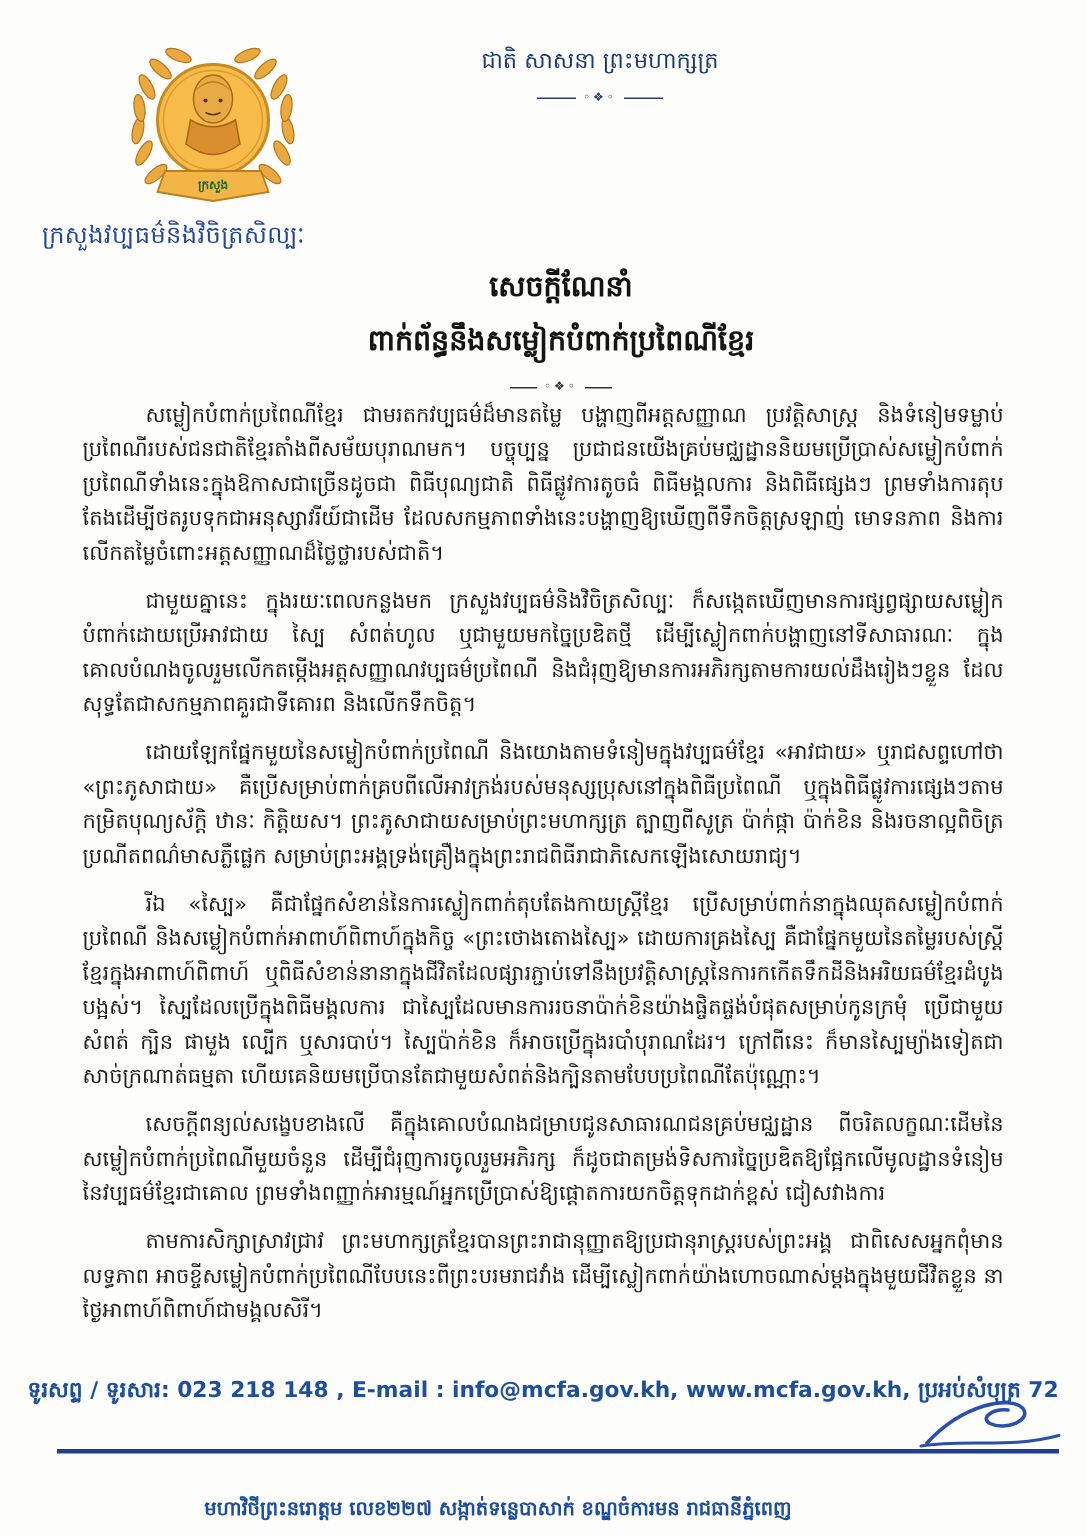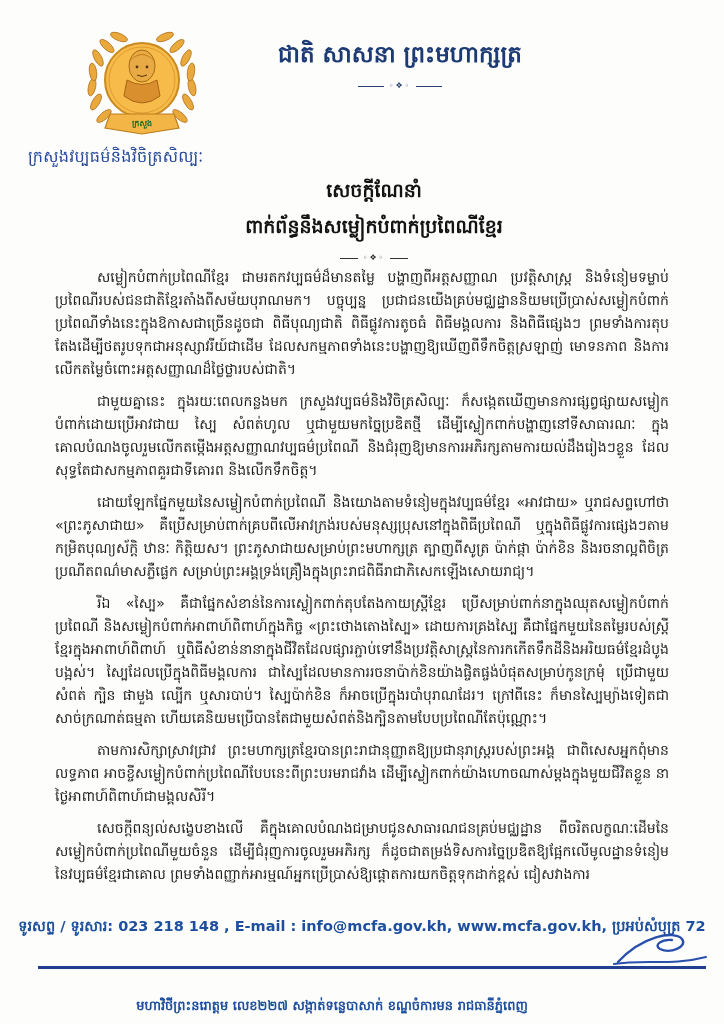--- a/index.html
+++ b/index.html
@@ -9,21 +9,21 @@
     font-family:"DejaVu Sans","Liberation Sans",sans-serif;
   }
 
   
   .seal { position:absolute; top:26px; left:82px; width:120px; height:118px; }
   .kra-header {
     position:absolute; top:30px; left:230px; width:340px;
     text-align:center; color:#1c3a74;
   }
   .kingdom { font-size:21px; font-weight:bold; letter-spacing:.5px; }
-  .motto   { font-size:23px; font-weight:bold; margin-top:10px; }
+  .motto   { font-size:15px; font-weight:normal; }
   .orn-divider {
     display:flex; align-items:center; justify-content:center; gap:5px; margin-top:9px;
   }
   .orn-divider .seg { display:inline-block; width:26px; border-top:1.5px solid #27406f; }
   .orn-divider .orn { font-size:8px; color:#27406f; letter-spacing:2px; line-height:1; }
   .ministry {
     position:absolute; top:146px; left:28px;
     font-size:16px; font-weight:normal; color:#24479a; letter-spacing:.3px;
   }
 
@@ -120,22 +120,22 @@
       <span class="orn">◦❖◦</span>
       <span class="seg"></span>
     </div>
   </div>
 
   <div class="body-text">
     <p>សម្លៀកបំពាក់ប្រពៃណីខ្មែរ ជាមរតកវប្បធម៌ដ៏មានតម្លៃ បង្ហាញពីអត្តសញ្ញាណ ប្រវត្តិសាស្ត្រ និងទំនៀមទម្លាប់ប្រពៃណីរបស់ជនជាតិខ្មែរតាំងពីសម័យបុរាណមក។ បច្ចុប្បន្ន ប្រជាជនយើងគ្រប់មជ្ឈដ្ឋាននិយមប្រើប្រាស់សម្លៀកបំពាក់ប្រពៃណីទាំងនេះក្នុងឱកាសជាច្រើនដូចជា ពិធីបុណ្យជាតិ ពិធីផ្លូវការតូចធំ ពិធីមង្គលការ និងពិធីផ្សេងៗ ព្រមទាំងការតុបតែងដើម្បីថតរូបទុកជាអនុស្សាវរីយ៍ជាដើម ដែលសកម្មភាពទាំងនេះបង្ហាញឱ្យឃើញពីទឹកចិត្តស្រឡាញ់ មោទនភាព និងការលើកតម្លៃចំពោះអត្តសញ្ញាណដ៏ថ្លៃថ្លារបស់ជាតិ។</p>
     <p>ជាមួយគ្នានេះ ក្នុងរយៈពេលកន្លងមក ក្រសួងវប្បធម៌និងវិចិត្រសិល្បៈ ក៏សង្កេតឃើញមានការផ្សព្វផ្សាយសម្លៀកបំពាក់ដោយប្រើអាវជាយ ស្បៃ សំពត់ហូល ឬជាមួយមកច្នៃប្រឌិតថ្មី ដើម្បីស្លៀកពាក់បង្ហាញនៅទីសាធារណៈ ក្នុងគោលបំណងចូលរួមលើកតម្កើងអត្តសញ្ញាណវប្បធម៌ប្រពៃណី និងជំរុញឱ្យមានការអភិរក្សតាមការយល់ដឹងរៀងៗខ្លួន ដែលសុទ្ធតែជាសកម្មភាពគួរជាទីគោរព និងលើកទឹកចិត្ត។</p>
     <p>ដោយឡែកផ្នែកមួយនៃសម្លៀកបំពាក់ប្រពៃណី និងយោងតាមទំនៀមក្នុងវប្បធម៌ខ្មែរ «អាវជាយ» ឬរាជសព្ទហៅថា «ព្រះភូសាជាយ» គឺប្រើសម្រាប់ពាក់គ្របពីលើអាវក្រង់របស់មនុស្សប្រុសនៅក្នុងពិធីប្រពៃណី ឬក្នុងពិធីផ្លូវការផ្សេងៗតាមកម្រិតបុណ្យស័ក្តិ ឋានៈ កិត្តិយស។ ព្រះភូសាជាយសម្រាប់ព្រះមហាក្សត្រ ត្បាញពីសូត្រ ប៉ាក់ផ្កា ប៉ាក់ខិន និងរចនាល្អពិចិត្រប្រណីតពណ៌មាសភ្លឺផ្លេក សម្រាប់ព្រះអង្គទ្រង់គ្រឿងក្នុងព្រះរាជពិធីរាជាភិសេកឡើងសោយរាជ្យ។</p>
     <p>រីឯ «ស្បៃ» គឺជាផ្នែកសំខាន់នៃការស្លៀកពាក់តុបតែងកាយស្ត្រីខ្មែរ ប្រើសម្រាប់ពាក់នាក្នុងឈុតសម្លៀកបំពាក់ប្រពៃណី និងសម្លៀកបំពាក់អាពាហ៍ពិពាហ៍ក្នុងកិច្ច «ព្រះថោងតោងស្បៃ» ដោយការគ្រងស្បៃ គឺជាផ្នែកមួយនៃតម្លៃរបស់ស្ត្រីខ្មែរក្នុងអាពាហ៍ពិពាហ៍ ឬពិធីសំខាន់នានាក្នុងជីវិតដែលផ្សារភ្ជាប់ទៅនឹងប្រវត្តិសាស្ត្រនៃការកកើតទឹកដីនិងអរិយធម៌ខ្មែរដំបូងបង្អស់។ ស្បៃដែលប្រើក្នុងពិធីមង្គលការ ជាស្បៃដែលមានការរចនាប៉ាក់ខិនយ៉ាងផ្ចិតផ្ចង់បំផុតសម្រាប់កូនក្រមុំ ប្រើជាមួយសំពត់ ក្បិន ផាមួង ល្បើក ឬសារបាប់។ ស្បៃប៉ាក់ខិន ក៏អាចប្រើក្នុងរបាំបុរាណដែរ។ ក្រៅពីនេះ ក៏មានស្បៃម្យ៉ាងទៀតជាសាច់ក្រណាត់ធម្មតា ហើយគេនិយមប្រើបានតែជាមួយសំពត់និងក្បិនតាមបែបប្រពៃណីតែប៉ុណ្ណោះ។</p>
+    <p>សេចក្តីពន្យល់សង្ខេបខាងលើ គឺក្នុងគោលបំណងជម្រាបជូនសាធារណជនគ្រប់មជ្ឈដ្ឋាន ពីចរិតលក្ខណៈដើមនៃសម្លៀកបំពាក់ប្រពៃណីមួយចំនួន ដើម្បីជំរុញការចូលរួមអភិរក្ស ក៏ដូចជាតម្រង់ទិសការច្នៃប្រឌិតឱ្យផ្អែកលើមូលដ្ឋានទំនៀមនៃវប្បធម៌ខ្មែរជាគោល ព្រមទាំងពញ្ញាក់អារម្មណ៍អ្នកប្រើប្រាស់ឱ្យផ្ដោតការយកចិត្តទុកដាក់ខ្ពស់ ជៀសវាងការ</p>
     <p>តាមការសិក្សាស្រាវជ្រាវ ព្រះមហាក្សត្រខ្មែរបានព្រះរាជានុញ្ញាតឱ្យប្រជានុរាស្ត្ររបស់ព្រះអង្គ ជាពិសេសអ្នកពុំមានលទ្ធភាព អាចខ្ចីសម្លៀកបំពាក់ប្រពៃណីបែបនេះពីព្រះបរមរាជវាំង ដើម្បីស្លៀកពាក់យ៉ាងហោចណាស់ម្ដងក្នុងមួយជីវិតខ្លួន នាថ្ងៃអាពាហ៍ពិពាហ៍ជាមង្គលសិរី។</p>
-    <p>សេចក្តីពន្យល់សង្ខេបខាងលើ គឺក្នុងគោលបំណងជម្រាបជូនសាធារណជនគ្រប់មជ្ឈដ្ឋាន ពីចរិតលក្ខណៈដើមនៃសម្លៀកបំពាក់ប្រពៃណីមួយចំនួន ដើម្បីជំរុញការចូលរួមអភិរក្ស ក៏ដូចជាតម្រង់ទិសការច្នៃប្រឌិតឱ្យផ្អែកលើមូលដ្ឋានទំនៀមនៃវប្បធម៌ខ្មែរជាគោល ព្រមទាំងពញ្ញាក់អារម្មណ៍អ្នកប្រើប្រាស់ឱ្យផ្ដោតការយកចិត្តទុកដាក់ខ្ពស់ ជៀសវាងការ</p>
   </div>
 
   <svg class="signature" viewBox="0 0 104 46" aria-hidden="true">
     <path d="M10,34 C34,8 66,2 74,11 C80,19 62,26 52,21 C45,17 54,11 64,12" fill="none" stroke="#2a50ad" stroke-width="2.4" stroke-linecap="round"></path>
     <path d="M6,36 C36,31 64,38 98,29" fill="none" stroke="#2a50ad" stroke-width="2" stroke-linecap="round"></path>
   </svg>
 
   <div class="footer-rule"></div>
   <div class="footer-contact">ទូរសព្ទ / ទូរសារ:  023 218 148 , E-mail : info@mcfa.gov.kh, www.mcfa.gov.kh,  ប្រអប់សំបុត្រ  72</div>
   <div class="footer-address">មហាវិថីព្រះនរោត្តម  លេខ២២៧  សង្កាត់ទន្លេបាសាក់  ខណ្ឌចំការមន  រាជធានីភ្នំពេញ</div>

